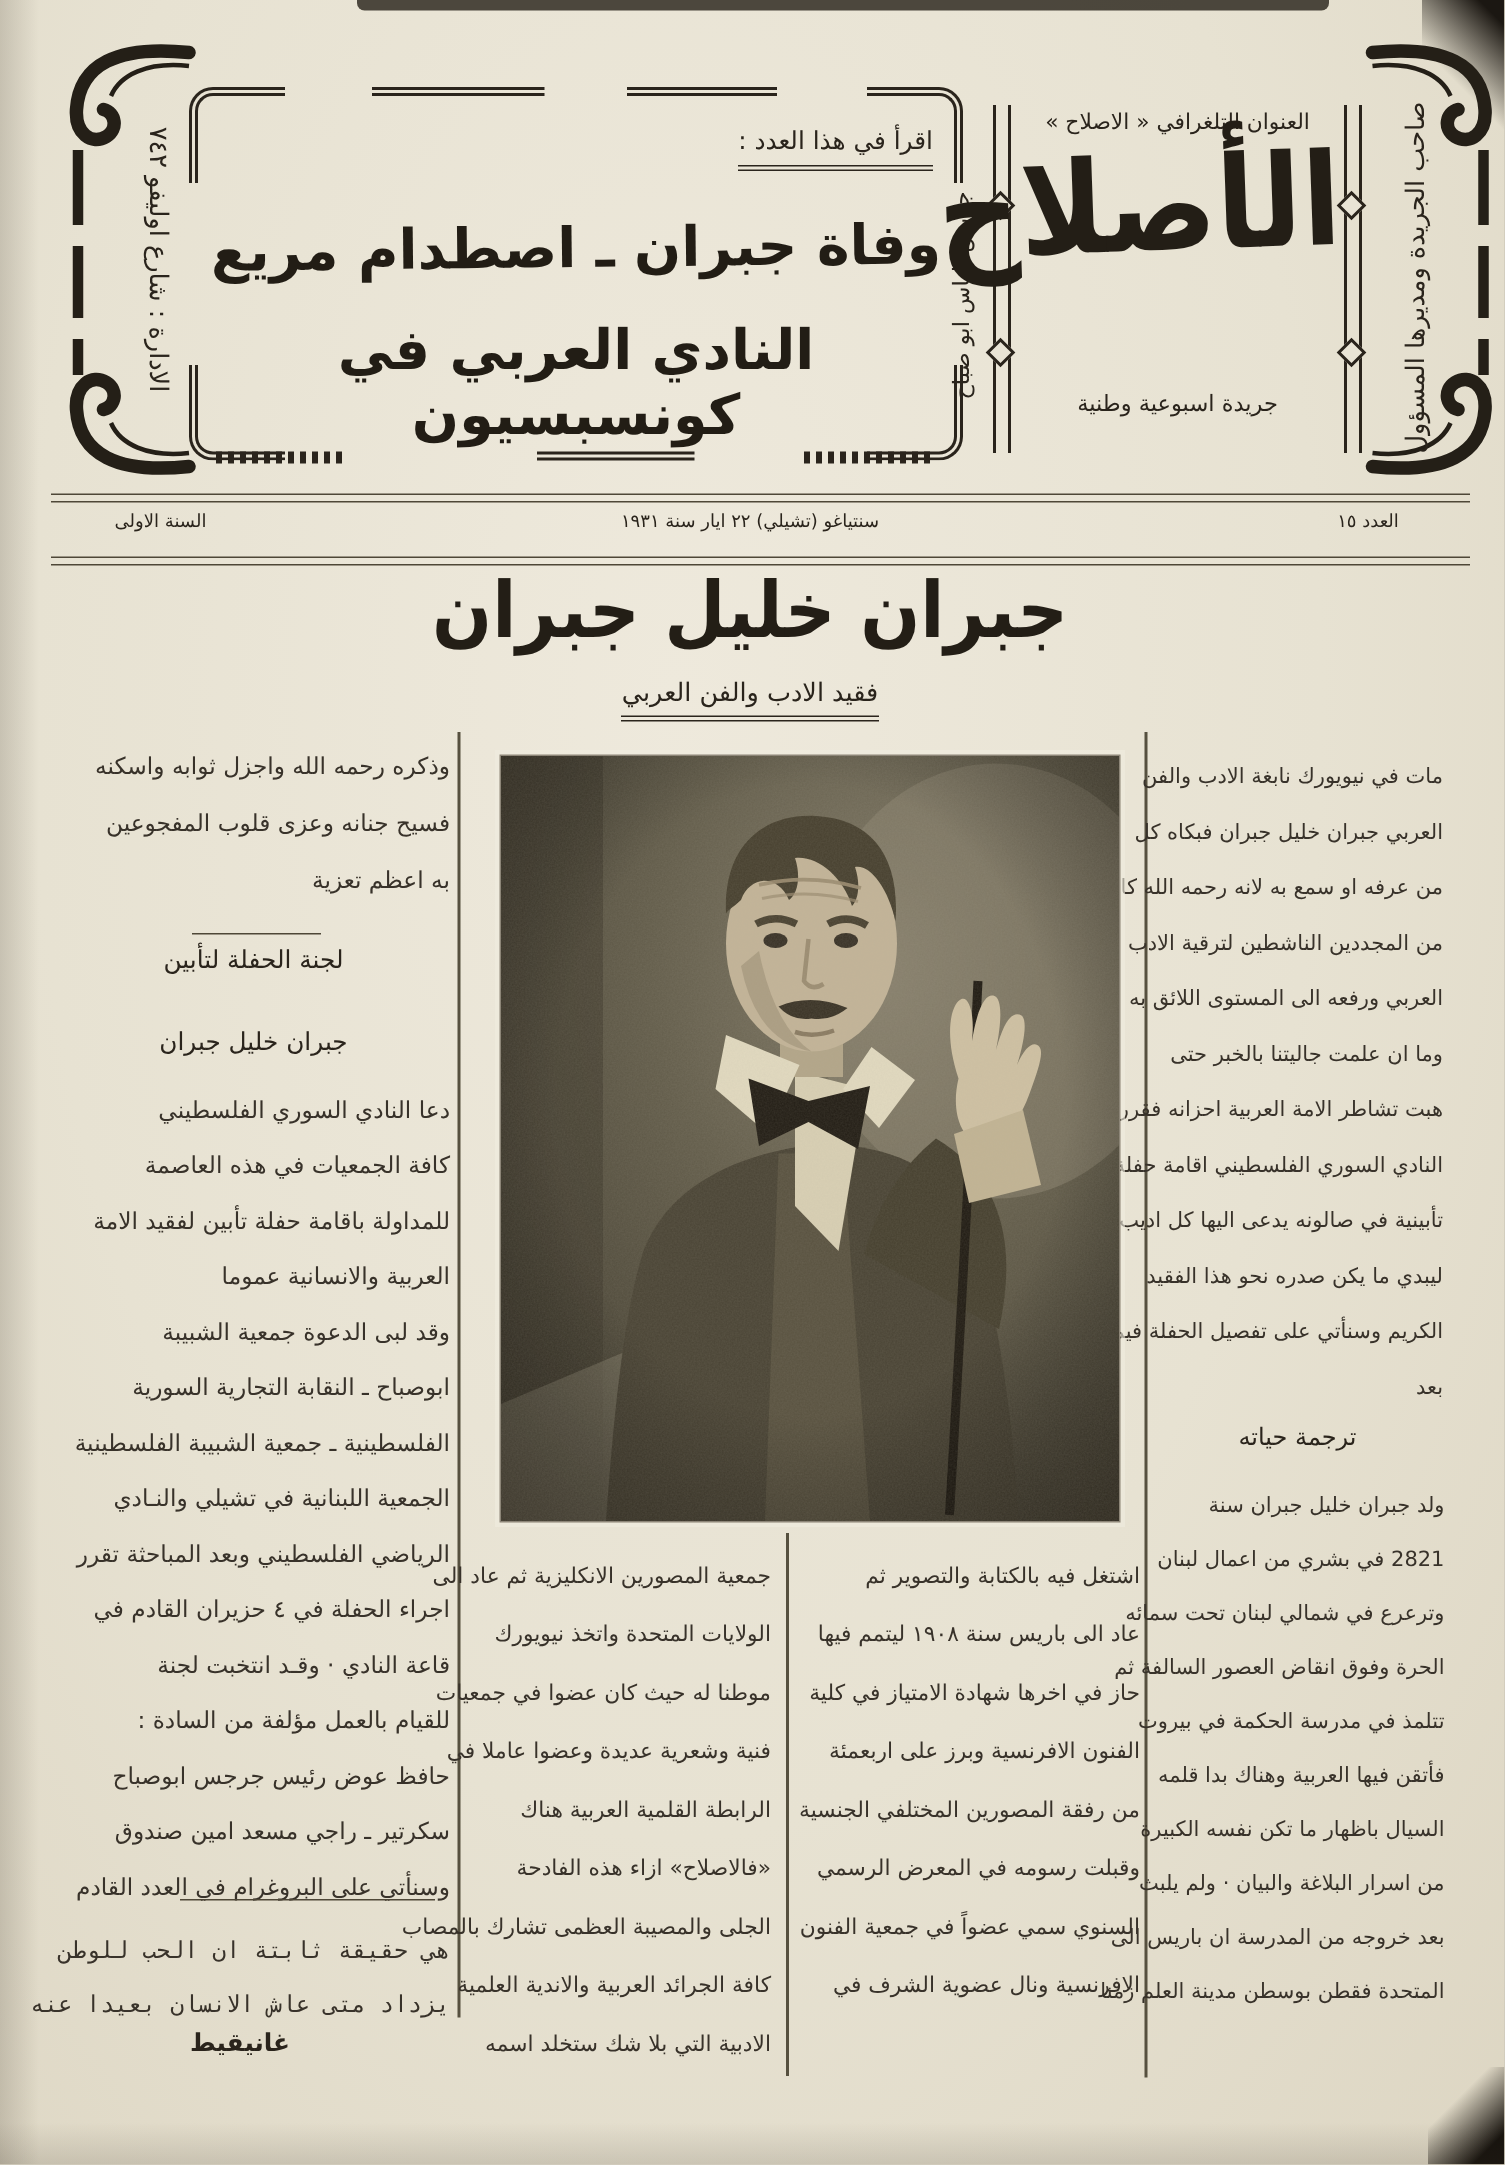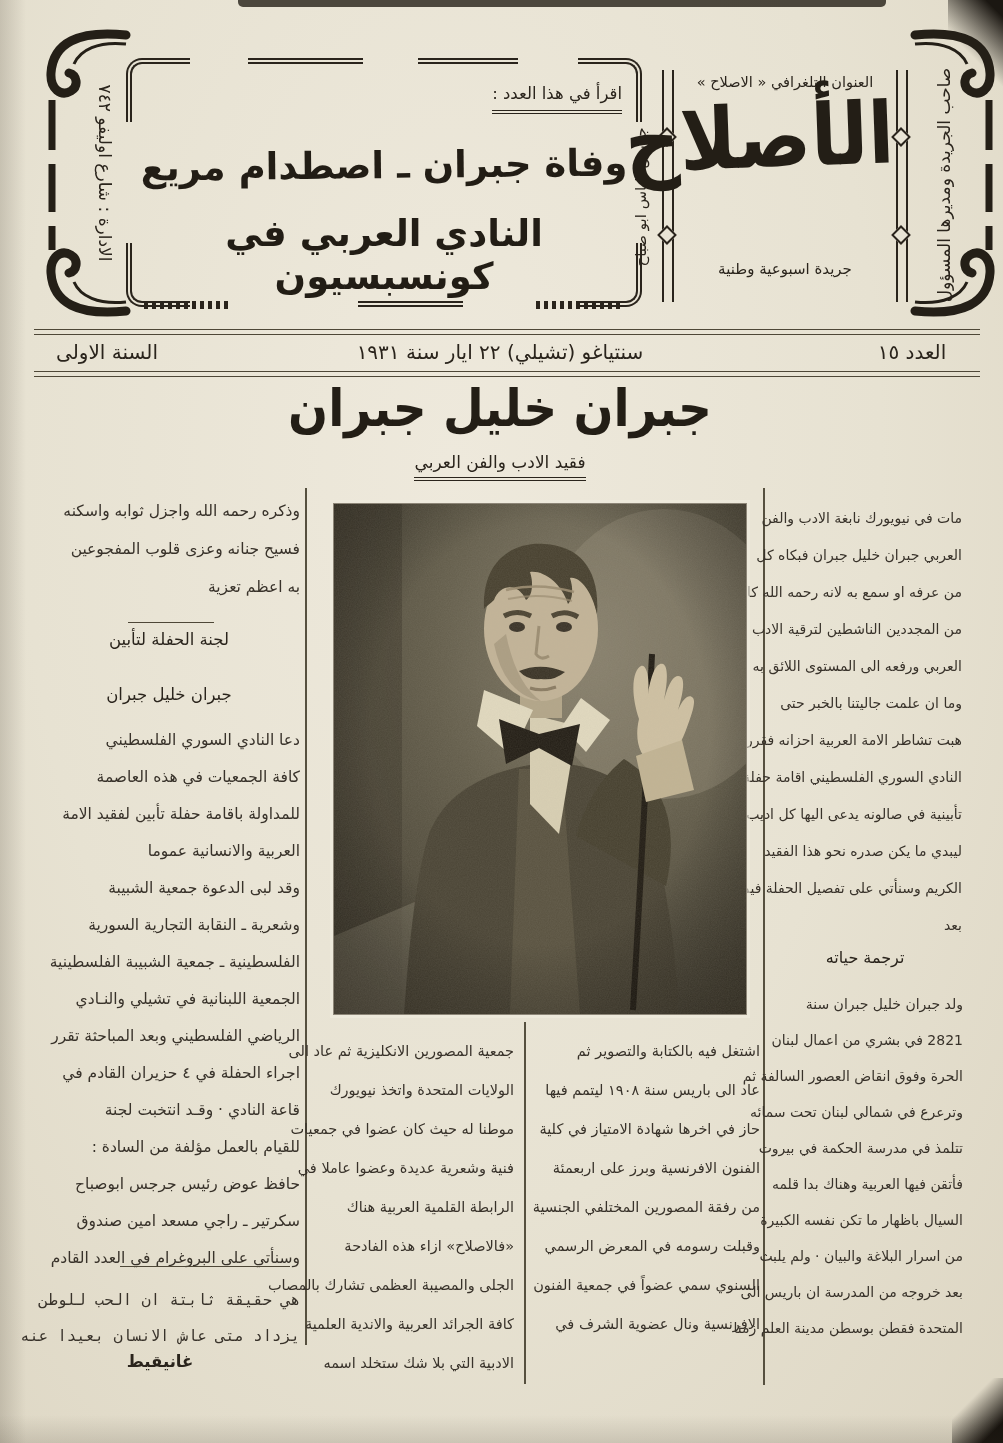--- a/index.html
+++ b/index.html
@@ -52,21 +52,21 @@
   .dots{position:absolute;bottom:-4px;height:8px;background:repeating-linear-gradient(90deg,#2a241c 0 4px,rgba(0,0,0,0) 4px 8px);}
   .dots-l{left:16px;width:88px;} .dots-r{right:16px;width:88px;}
   .issue-label{position:absolute;top:24px;right:18px;font-size:16.5px;color:#2a241c;
     border-bottom:4px double #2a241c;padding-bottom:7px;}
   .issue-line{position:absolute;width:100%;text-align:center;font-weight:700;color:#221d15;font-size:37px;}
   .issue-line1{top:84px;transform:rotate(-0.6deg);}
   .issue-line2{top:152px;}
   
   .hrule{left:34px;width:946px;height:4px;border-top:1.5px solid #4e4737;border-bottom:1.5px solid #4e4737;}
   .hr1{top:329px;} .hr2{top:371px;}
-  .dl{font-size:20px;color:#2a241c;top:340px;}
+  .dl{font-size:12px;color:#2a241c;top:340px;}
   .dl-issue{left:856px;width:112px;text-align:center;}
   .dl-date{left:320px;width:360px;text-align:center;}
   .dl-year{left:42px;width:130px;text-align:center;}
   
   .headline{left:272px;top:380px;width:456px;text-align:center;font-size:47px;font-weight:700;color:#231e16;
     transform:scaleY(1.1);}
   .subhead-wrap{left:390px;top:452px;width:220px;text-align:center;}
   .subhead{display:inline-block;font-size:17px;color:#2a241c;border-bottom:4px double #2a241c;padding-bottom:5px;}
   
   .vrule{width:1.5px;background:#56503f;}
@@ -180,22 +180,22 @@
       <div class="tline">النادي السوري الفلسطيني اقامة حفلة</div>
       <div class="tline">تأبينية في صالونه يدعى اليها كل اديب</div>
       <div class="tline">ليبدي ما يكن صدره نحو هذا الفقيد</div>
       <div class="tline">الكريم وسنأتي على تفصيل الحفلة فيما</div>
       <div class="tline">بعد</div>
     </div>
   <div class="abs bio-h">ترجمة حياته</div>
   <div class="abs tcol rc2">
       <div class="tline">ولد جبران خليل جبران سنة</div>
       <div class="tline">2821 في بشري من اعمال لبنان</div>
+      <div class="tline">وترعرع في شمالي لبنان تحت سمائه</div>
       <div class="tline">الحرة وفوق انقاض العصور السالفة ثم</div>
-      <div class="tline">وترعرع في شمالي لبنان تحت سمائه</div>
       <div class="tline">تتلمذ في مدرسة الحكمة في بيروت</div>
       <div class="tline">فأتقن فيها العربية وهناك بدا قلمه</div>
       <div class="tline">السيال باظهار ما تكن نفسه الكبيرة</div>
       <div class="tline">من اسرار البلاغة والبيان · ولم يلبث</div>
       <div class="tline">بعد خروجه من المدرسة ان باريس الى</div>
       <div class="tline">المتحدة فقطن بوسطن مدينة العلم زمنا</div>
     </div>
 
   <div class="abs photo">
     <svg viewBox="0 0 412 510" preserveAspectRatio="none">
@@ -253,21 +253,21 @@
     </div>
   <div class="abs sect-div div1"></div>
   <div class="abs lc-h lc-h1">لجنة الحفلة لتأبين</div>
   <div class="abs lc-h lc-h2">جبران خليل جبران</div>
   <div class="abs tcol lc-body">
       <div class="tline">دعا النادي السوري الفلسطيني</div>
       <div class="tline">كافة الجمعيات في هذه العاصمة</div>
       <div class="tline">للمداولة باقامة حفلة تأبين لفقيد الامة</div>
       <div class="tline">العربية والانسانية عموما</div>
       <div class="tline">وقد لبى الدعوة جمعية الشبيبة</div>
-      <div class="tline">وشعرية ـ النقابة التجارية السورية</div>
+      <div class="tline">ابوصباح ـ النقابة التجارية السورية</div>
       <div class="tline">الفلسطينية ـ جمعية الشبيبة الفلسطينية</div>
       <div class="tline">الجمعية اللبنانية في تشيلي والنـادي</div>
       <div class="tline">الرياضي الفلسطيني وبعد المباحثة تقرر</div>
       <div class="tline">اجراء الحفلة في ٤ حزيران القادم في</div>
       <div class="tline">قاعة النادي · وقـد انتخبت لجنة</div>
       <div class="tline">للقيام بالعمل مؤلفة من السادة :</div>
       <div class="tline">حافظ عوض رئيس جرجس ابوصباح</div>
       <div class="tline">سكرتير ـ راجي مسعد امين صندوق</div>
       <div class="tline">وسنأتي على البروغرام في العدد القادم</div>
     </div>

